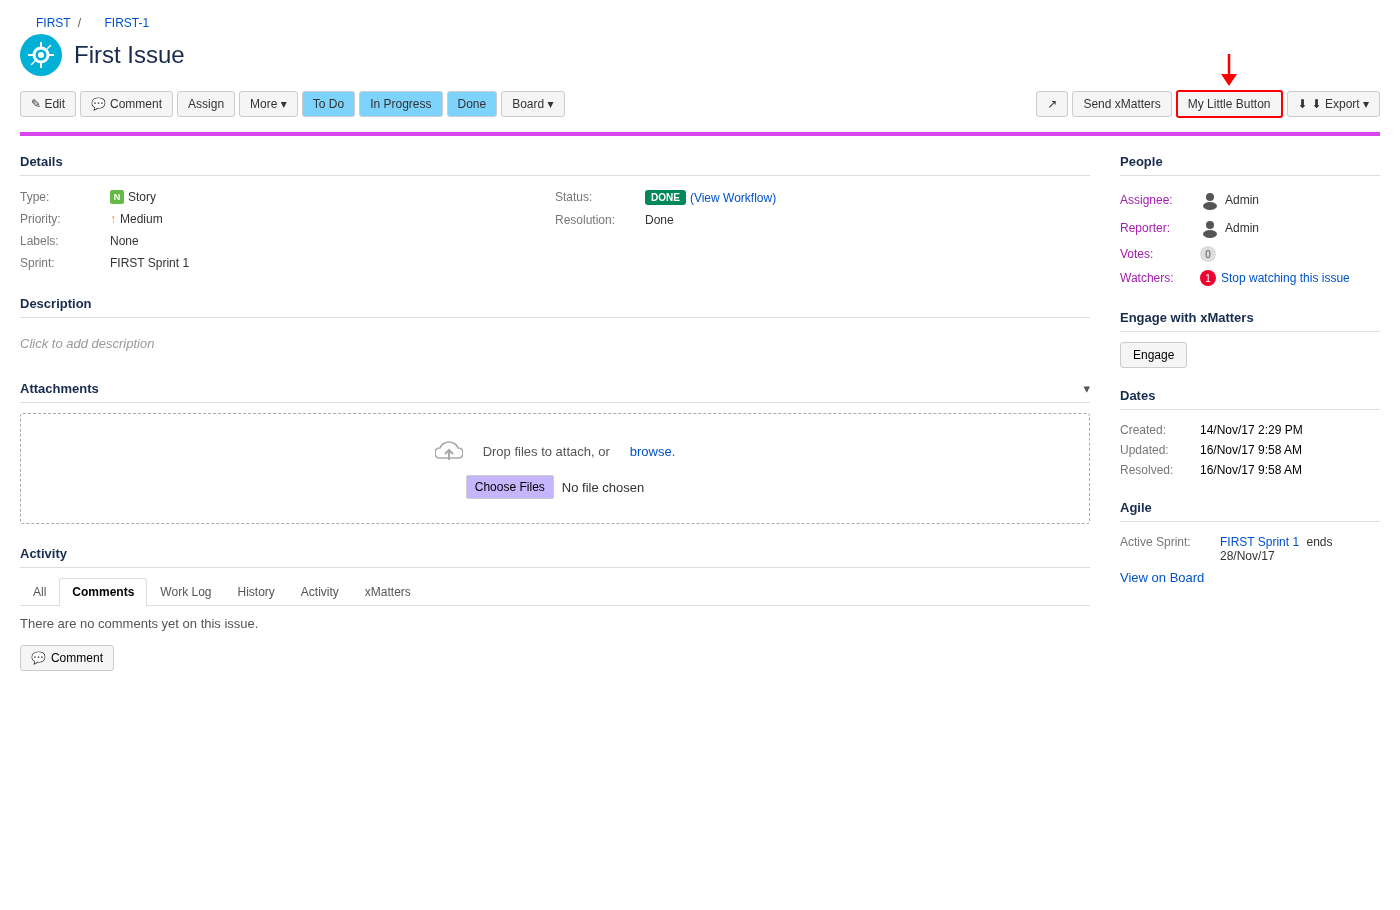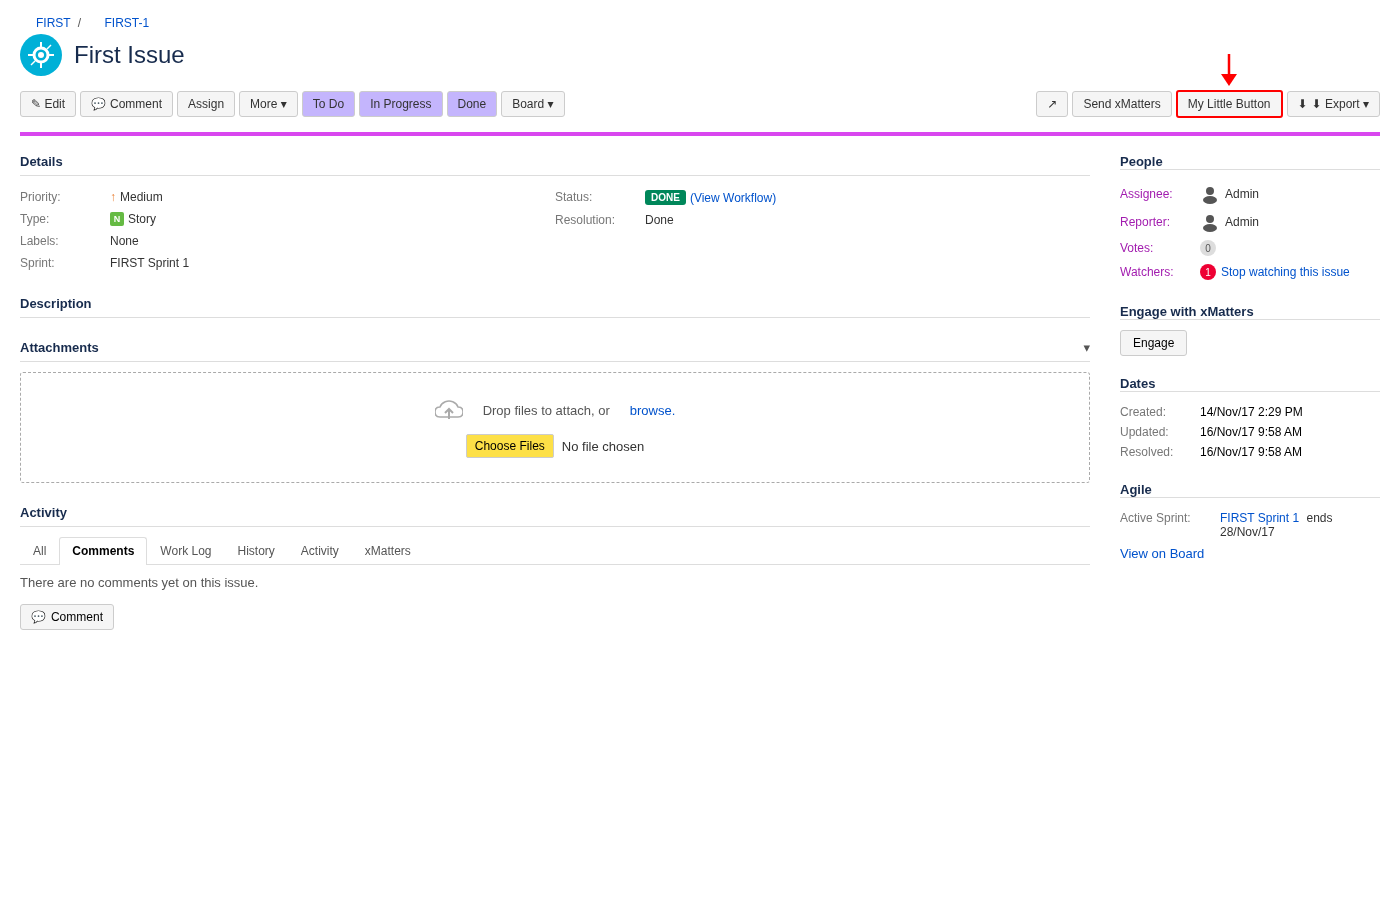--- a/index.html
+++ b/index.html
@@ -16,21 +16,21 @@
     .issue-icon { width: 42px; height: 42px; border-radius: 50%; background: #00b0d7; display: flex; align-items: center; justify-content: center; margin-right: 12px; flex-shrink: 0; }
     .issue-icon svg { width: 28px; height: 28px; }
     .issue-title { font-size: 24px; font-weight: normal; color: #172b4d; }
 
     
     .toolbar { display: flex; align-items: center; justify-content: space-between; margin-bottom: 18px; border-bottom: 4px solid #d946ef; padding-bottom: 14px; }
     .toolbar-left { display: flex; gap: 4px; align-items: center; }
     .toolbar-right { display: flex; gap: 4px; align-items: center; }
 
     .btn { display: inline-flex; align-items: center; gap: 4px; padding: 5px 10px; border: 1px solid #ccc; border-radius: 3px; background: #f5f5f5; cursor: pointer; font-size: 12px; color: #333; white-space: nowrap; }
-    .btn.workflow { background: #c4b5fd; }
+    .btn.workflow { background: #7dd3fc; }
 
     
     .main-content { display: flex; gap: 30px; }
     .left-panel { flex: 1; min-width: 0; }
     .right-panel { width: 260px; flex-shrink: 0; }
 
     
     .section-title { font-weight: bold; font-size: 13px; color: #172b4d; border-bottom: 1px solid #ddd; padding-bottom: 6px; margin-bottom: 10px; }
 
     
@@ -48,33 +48,33 @@
     .description-section { margin-bottom: 22px; }
     .description-placeholder { font-style: italic; color: #999; font-size: 13px; cursor: pointer; padding: 8px 0; }
 
     
     .attachments-section { margin-bottom: 22px; }
     .attachments-header { display: flex; justify-content: space-between; align-items: center; border-bottom: 1px solid #ddd; padding-bottom: 6px; margin-bottom: 10px; gap: 16px; }
     .attachments-header-title { font-weight: bold; font-size: 13px; color: #172b4d; }
     .drop-zone { border: 1px dashed #aaa; border-radius: 3px; padding: 24px 16px; display: flex; flex-direction: column; align-items: center; gap: 10px; }
     .drop-zone-row { display: flex; align-items: center; gap: 20px; color: #555; font-size: 13px; }
     .file-input-row { display: flex; align-items: center; gap: 8px; }
-    .choose-files-btn { padding: 4px 8px; border: 1px solid #ccc; background: #fde047; border-radius: 2px; cursor: pointer; font-size: 12px; }
+    .choose-files-btn { padding: 4px 8px; border: 1px solid #ccc; background: #c4b5fd; border-radius: 2px; cursor: pointer; font-size: 12px; }
 
     
     .activity-section { margin-bottom: 22px; }
     .activity-tabs { display: flex; gap: 0; border-bottom: 1px solid #ddd; margin-bottom: 10px; }
     .activity-tab { padding: 6px 12px; cursor: pointer; font-size: 12px; color: #555; border: 1px solid transparent; border-bottom: none; border-radius: 3px 3px 0 0; }
     .activity-tab.active { border-color: #ddd; background: #fff; color: #000; font-weight: bold; margin-bottom: -1px; }
     .no-comments { font-size: 13px; color: #555; margin-bottom: 14px; }
     .comment-btn { display: inline-flex; align-items: center; gap: 5px; padding: 5px 10px; border: 1px solid #ccc; border-radius: 3px; background: #f5f5f5; cursor: pointer; font-size: 12px; }
 
     
     .right-section { margin-bottom: 20px; }
-    .right-section-title { font-weight: bold; font-size: 13px; color: #172b4d; border-bottom: 1px solid #ddd; padding-bottom: 0; margin-bottom: 10px; }
+    .right-section-title { font-weight: bold; font-size: 13px; color: #172b4d; border-bottom: 1px solid #ddd; padding-bottom: 6px; margin-bottom: 10px; }
     .people-row { display: flex; align-items: center; padding: 4px 0; font-size: 12px; }
     .people-label { color: #a21caf; min-width: 80px; }
     .people-value { display: flex; align-items: center; gap: 5px; }
     .user-icon { width: 20px; height: 20px; display: inline-flex; align-items: center; justify-content: center; }
     .vote-badge { background: #ddd; border-radius: 50%; width: 16px; height: 16px; display: inline-flex; align-items: center; justify-content: center; font-size: 10px; color: #555; }
     .watch-badge { background: #e03; color: #fff; border-radius: 50%; width: 16px; height: 16px; display: inline-flex; align-items: center; justify-content: center; font-size: 10px; }
 
     .engage-btn { padding: 5px 12px; border: 1px solid #ccc; border-radius: 3px; background: #f5f5f5; cursor: pointer; font-size: 12px; }
 
     .dates-row { display: flex; padding: 3px 0; font-size: 12px; }
@@ -155,34 +155,34 @@
   <div class="main-content">
 
     <div class="left-panel">
 
       <div class="details-section">
         <div class="section-title">Details</div>
         <div class="details-grid">
 
           <div>
             <div class="detail-row">
+              <span class="detail-label">Type:</span>
+              <span class="detail-value">
+                <span class="story-icon">N</span>
+                <span>Story</span>
+              </span>
+            </div>
+            <div class="detail-row">
               <span class="detail-label">Priority:</span>
               <span class="detail-value">
                 <span class="priority-icon">↑</span>
                 <span>Medium</span>
               </span>
             </div>
             <div class="detail-row">
-              <span class="detail-label">Type:</span>
-              <span class="detail-value">
-                <span class="story-icon">N</span>
-                <span>Story</span>
-              </span>
-            </div>
-            <div class="detail-row">
               <span class="detail-label">Labels:</span>
               <span class="detail-value">None</span>
             </div>
             <div class="detail-row">
               <span class="detail-label">Sprint:</span>
               <span class="detail-value">FIRST Sprint 1</span>
             </div>
           </div>
 
           <div>
@@ -196,20 +196,21 @@
             <div class="detail-row">
               <span class="detail-label">Resolution:</span>
               <span class="detail-value">Done</span>
             </div>
           </div>
         </div>
       </div>
 
       <div class="description-section">
         <div class="section-title">Description</div>
+        <div class="description-placeholder">Click to add description</div>
       </div>
 
       <div class="attachments-section">
         <div class="attachments-header">
           <span class="attachments-header-title">Attachments</span>
           <span style="cursor:pointer;color:#555;">▾</span>
         </div>
         <div class="drop-zone">
           <div class="drop-zone-row">
             <span>

